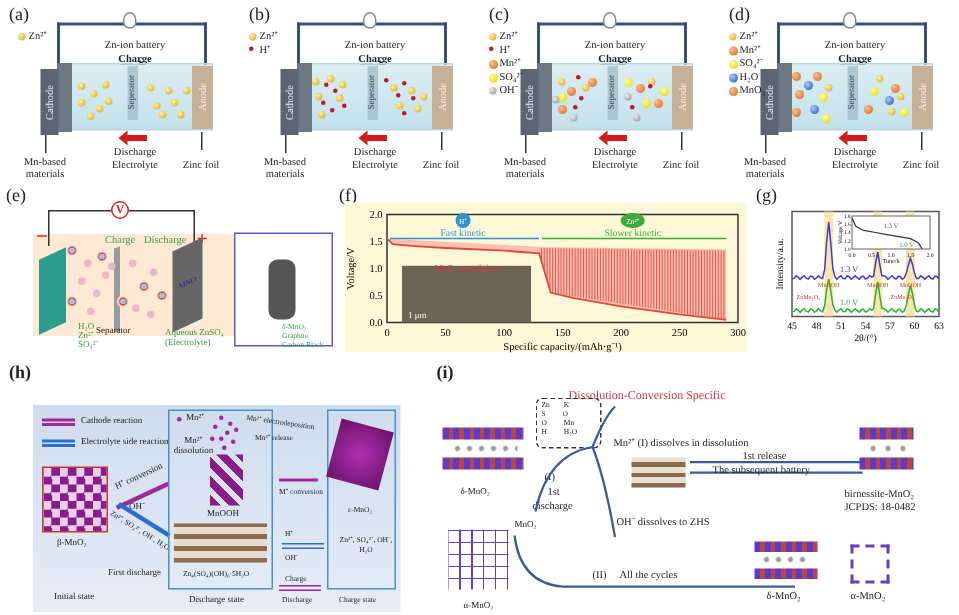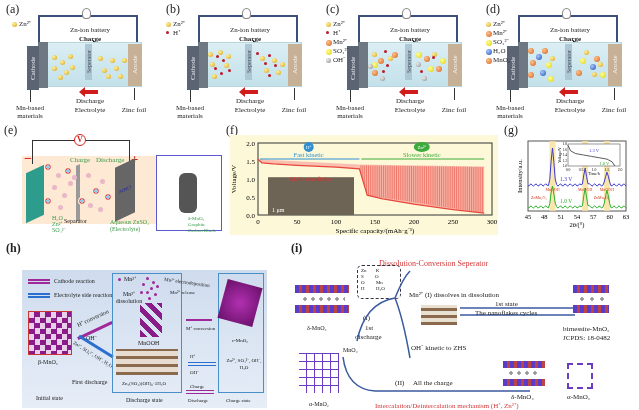--- a/index.html
+++ b/index.html
@@ -480,21 +480,21 @@
       <div class="dot" style="left: 146px; top: 58px; width: 3px; height: 3px; background: rgb(160, 40, 154);"></div>
       <div class="dot" style="left: 154px; top: 60px; width: 3px; height: 3px; background: rgb(160, 40, 154);"></div>
       <div class="dot" style="left: 140px; top: 58px; width: 3px; height: 3px; background: rgb(160, 40, 154);"></div>
       <div class="dot" style="left: 148px; top: 64px; width: 3px; height: 3px; background: rgb(160, 40, 154);"></div>
       <div class="dot" style="left: 118px; top: 45px; width: 3px; height: 3px; background: rgb(160, 40, 154);"></div>
     </div>
 </div>
 
 <div class="abs" style="left:285px;top:233px;width:354px;height:177px">
   <div class="plabel" style="left:6px;top:8px;font-weight:bold">(i)</div>
-  <div class="abs small" style="left:94px;top:27px;color:#d23a3a;font-size:8px">Dissolution-Conversion Seperator</div>
+  <div class="abs small" style="left:94px;top:27px;color:#d23a3a;font-size:8px">Dissolution-Conversion Specific</div>
 
   <div class="abs" style="left:10px;top:52px;width:54px;height:8px;background:repeating-linear-gradient(90deg,#5a3cc8 0 4px,#b44 4px 7px)"></div>
   <div class="abs" style="left:16px;top:64px;width:44px;height:4px;background:radial-gradient(circle,#999 1.5px,transparent 2px) 0 0/8px 4px"></div>
   <div class="abs" style="left:10px;top:72px;width:54px;height:8px;background:repeating-linear-gradient(90deg,#5a3cc8 0 4px,#b44 4px 7px)"></div>
   <div class="abs tiny" style="left:22px;top:92px">δ-MnO₂</div>
 
   <div class="abs" style="left:72px;top:32px;width:44px;height:34px;border:1.5px dashed #334;border-radius:5px"></div>
   <div class="abs" style="left:76px;top:35px;font-size:5px;line-height:6px;width:40px">
     <span>Zn</span> <span style="margin-left:8px">K</span><br>
     <span>S</span> <span style="margin-left:10px">O</span><br>
@@ -508,34 +508,33 @@
   <div class="abs tiny" style="left:70px;top:101px;font-size:7px">discharge</div>
   <svg class="abs" width="354" height="177" style="left:0;top:0">
     <path d="M72 108 Q 80 70 110 65 Q 118 45 125 38" stroke="#3a5aa0" stroke-width="1.5" fill="none"></path>
     <path d="M110 65 Q 118 85 125 125" stroke="#3a5aa0" stroke-width="1.5" fill="none"></path>
     <path d="M290 75 L175 75" stroke="#3a5aa0" stroke-width="1.5" fill="none"></path>
     <path d="M175 82 L290 82" stroke="#3a5aa0" stroke-width="1.5" fill="none"></path>
     <path d="M58 124 Q 62 156 90 158 L245 158" stroke="#3a5aa0" stroke-width="1.5" fill="none"></path>
   </svg>
   <div class="abs small" style="left:124px;top:58px;font-size:7px">Mn²⁺ (I) dissolves in dissolution</div>
   <div class="abs" style="left:136px;top:72px;width:36px;height:20px;background:repeating-linear-gradient(0deg,#8b6a4e 0 3px,#e8e0d0 3px 7px)"></div>
-  <div class="abs small" style="left:126px;top:111px;font-size:7px">OH⁻ kinetic to ZHS</div>
-  <div class="abs small" style="left:210px;top:67px;font-size:7px">1st state</div>
-  <div class="abs small" style="left:190px;top:76px;font-size:7px">The nanoflakes cycles</div>
+  <div class="abs small" style="left:126px;top:111px;font-size:7px">OH⁻ dissolves to ZHS</div>
+  <div class="abs small" style="left:210px;top:67px;font-size:7px">1st release</div>
+  <div class="abs small" style="left:190px;top:76px;font-size:7px">The subsequent battery</div>
 
   <div class="abs" style="left:288px;top:52px;width:36px;height:8px;background:repeating-linear-gradient(90deg,#5a3cc8 0 4px,#b44 4px 7px)"></div>
   <div class="abs" style="left:292px;top:64px;width:30px;height:4px;background:radial-gradient(circle,#999 1.5px,transparent 2px) 0 0/10px 4px"></div>
   <div class="abs" style="left:288px;top:72px;width:36px;height:8px;background:repeating-linear-gradient(90deg,#5a3cc8 0 4px,#b44 4px 7px)"></div>
   <div class="abs small" style="left:278px;top:92px;font-size:7px">birnessite-MnO₂</div>
   <div class="abs small" style="left:278px;top:101px;font-size:7px">JCPDS: 18-0482</div>
 
   <div class="abs" style="left:14px;top:120px;width:40px;height:40px;background:repeating-linear-gradient(0deg,transparent 0 7px,#6a3cc0 7px 8px),repeating-linear-gradient(90deg,transparent 0 7px,#6a3cc0 7px 8px)"></div>
   <div class="abs tiny" style="left:24px;top:168px">α-MnO₂</div>
   <div class="abs small" style="left:110px;top:146px;font-size:7px">(II)</div>
-  <div class="abs small" style="left:128px;top:146px;font-size:7px">All the charge</div>
+  <div class="abs small" style="left:128px;top:146px;font-size:7px">All the cycles</div>
   <div class="abs" style="left:218px;top:128px;width:42px;height:7px;background:repeating-linear-gradient(90deg,#5a3cc8 0 4px,#b44 4px 7px)"></div>
   <div class="abs" style="left:222px;top:138px;width:34px;height:4px;background:radial-gradient(circle,#999 1.5px,transparent 2px) 0 0/8px 4px"></div>
   <div class="abs" style="left:218px;top:146px;width:42px;height:7px;background:repeating-linear-gradient(90deg,#5a3cc8 0 4px,#b44 4px 7px)"></div>
   <div class="abs small" style="left:226px;top:160px;font-size:7px">δ-MnO₂</div>
   <div class="abs" style="left:282px;top:130px;width:26px;height:26px;border:2px dashed #6a3cc0"></div>
   <div class="abs small" style="left:282px;top:160px;font-size:7px">α-MnO₂</div>
-  <div class="abs small" style="left:90px;top:169px;color:#d23a3a;font-size:7px">Intercalation/Deintercalation mechanism (H⁺, Zn²⁺)</div>
 </div>
 
 </body></html>

